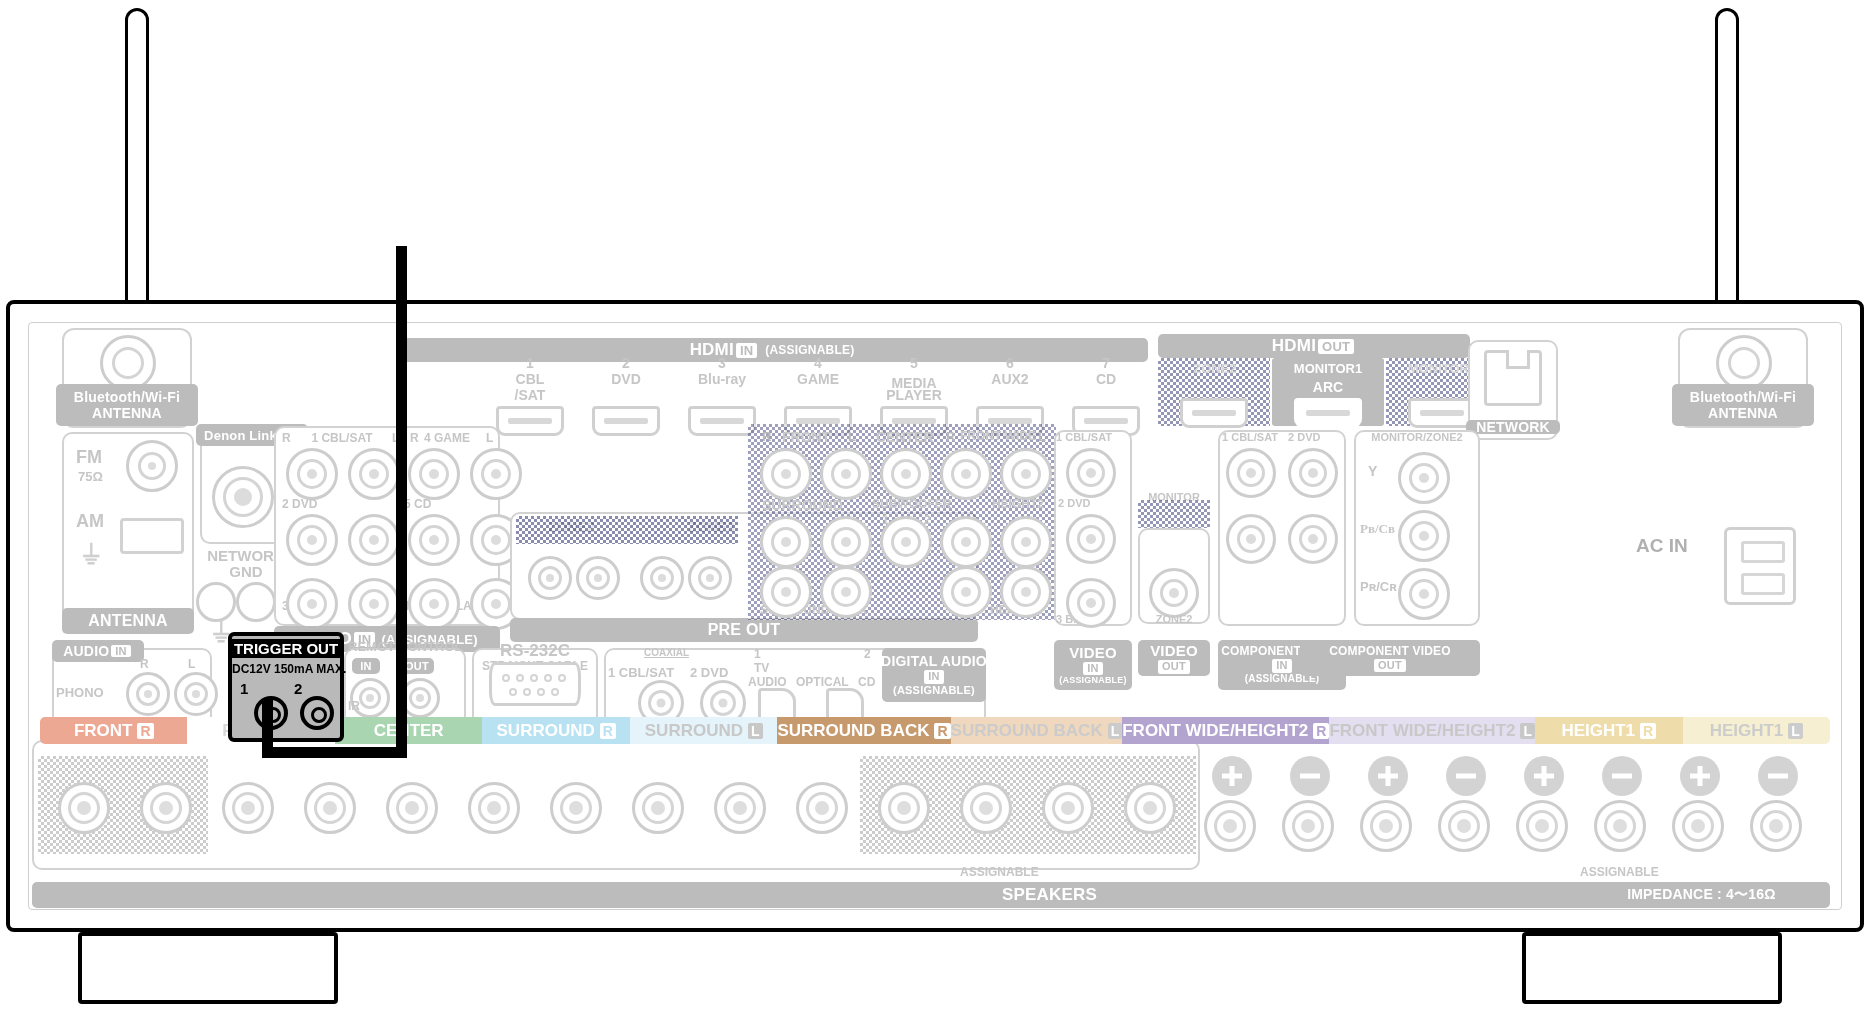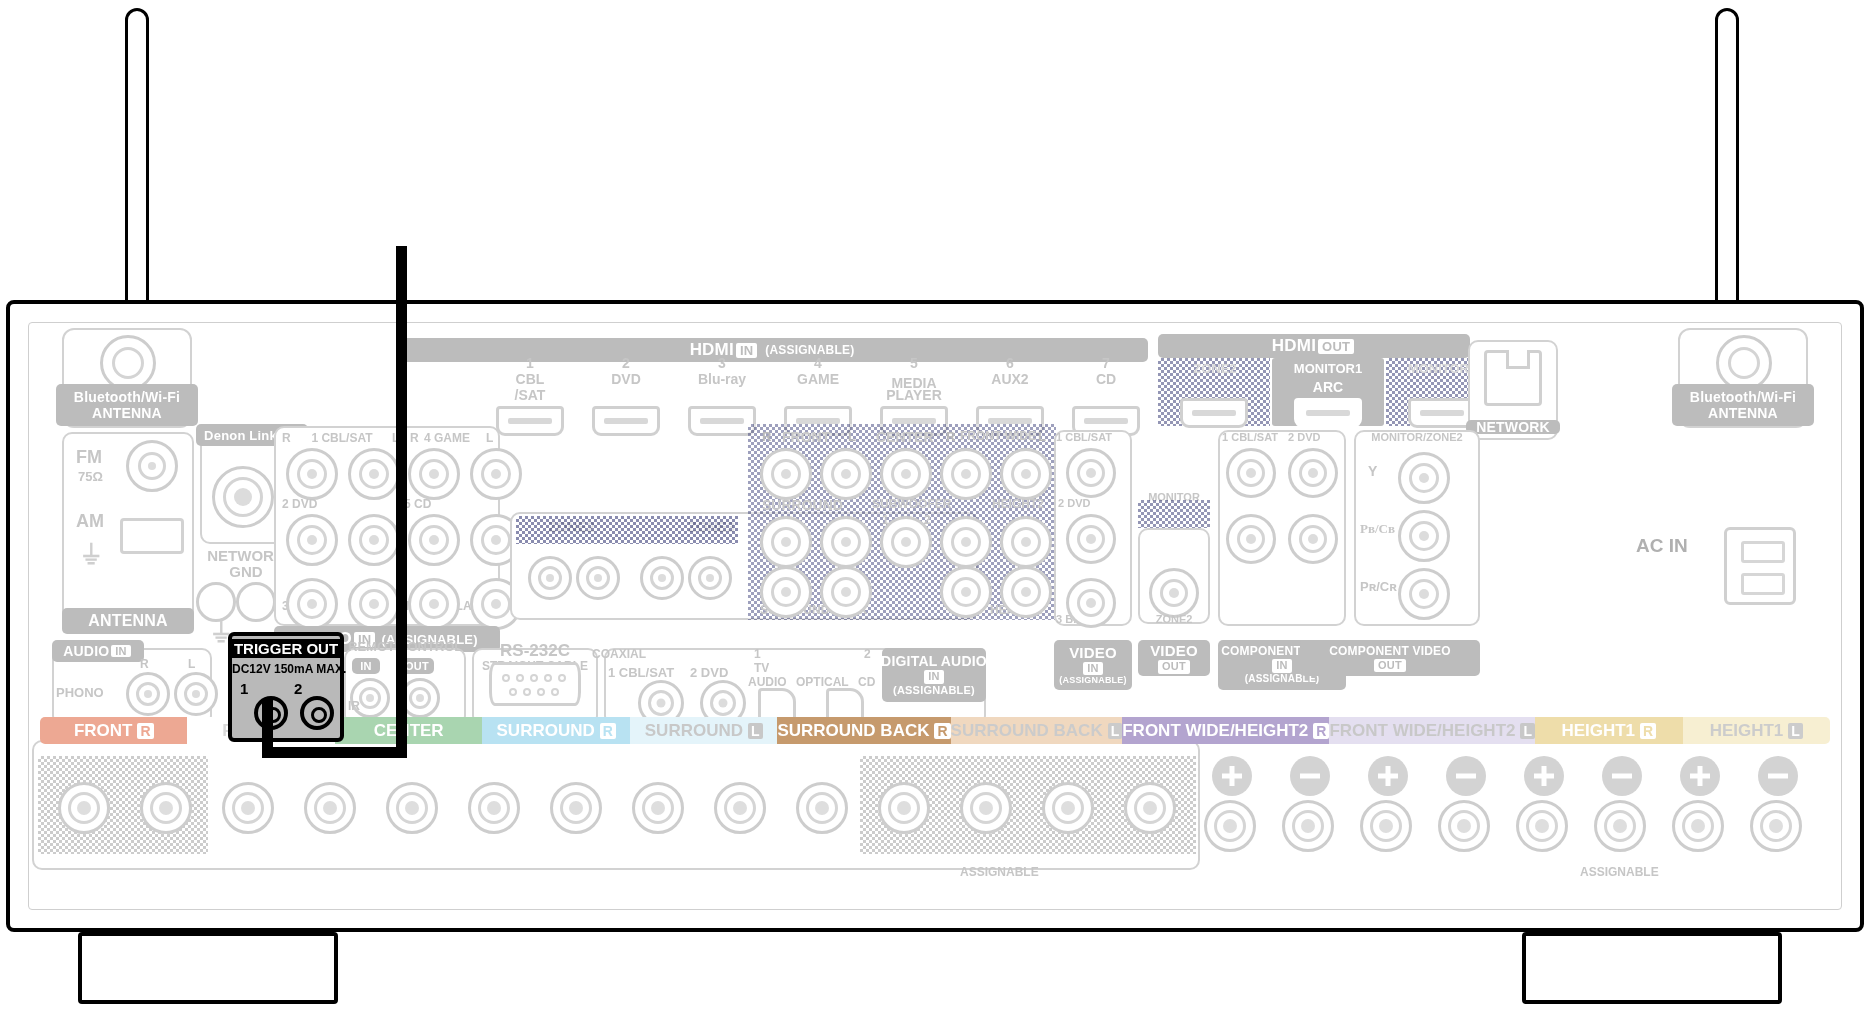--- a/index.html
+++ b/index.html
@@ -603,20 +603,23 @@
   <div class="lbl" style="left:1396px; top:362px; width:92px; font-size:13px; color:#d8d8d8;">MONITOR2</div>
   <div class="hdmi" style="left:1408px; top:398px;"></div>
 
   <div class="grp" style="left:1468px; top:340px; width:90px; height:100px;"></div>
   <div id="net-jack"></div>
   <div class="band" style="left:1466px; top:420px; width:94px; height:14px; font-size:14px;">
     <span>NETWORK</span>
   </div>
 
   <div class="grp" style="left:510px; top:512px; width:468px; height:108px;"></div>
+  <div class="band" style="left:510px; top:618px; width:468px; height:24px; font-size:16px;">
+    <span>PRE OUT</span>
+  </div>
   <div class="lbl" style="left:548px; top:520px; font-size:14px;">ZONE2</div>
   <div class="lbl" style="left:688px; top:520px; font-size:14px;">ZONE3</div>
   <div class="hatch" style="left:516px; top:516px; width:222px; height:28px; opacity:0.55;"></div>
   <div class="rca" style="left:528px; top:556px; width:44px; height:44px;">
       <i style="width:24px;height:24px;"></i>
       <b style="width:8px;height:8px;"></b>
     </div>
   <div class="rca" style="left:576px; top:556px; width:44px; height:44px;">
       <i style="width:24px;height:24px;"></i>
       <b style="width:8px;height:8px;"></b>
@@ -734,21 +737,21 @@
     <div class="pin" style="left:38px; top:9px;"></div>
     <div class="pin" style="left:52px; top:9px;"></div>
     <div class="pin" style="left:66px; top:9px;"></div>
     <div class="pin" style="left:17px; top:23px;"></div>
     <div class="pin" style="left:31px; top:23px;"></div>
     <div class="pin" style="left:45px; top:23px;"></div>
     <div class="pin" style="left:59px; top:23px;"></div>
   </div>
 
   <div class="grp" style="left:604px; top:648px; width:382px; height:78px;"></div>
-  <div class="lbl" style="left:592px; top:648px; font-size:12px;">COAXIAL</div>
+  <div class="lbl" style="left:644px; top:648px; font-size:10px;text-decoration:underline;">COAXIAL</div>
   <div class="lbl" style="left:608px; top:666px; font-size:13px;">1 CBL/SAT</div>
   <div class="rca" style="left:638px; top:680px; width:46px; height:46px;">
       <i style="width:26px;height:26px;"></i>
       <b style="width:9px;height:9px;"></b>
     </div>
   <div class="lbl" style="left:690px; top:666px; font-size:13px;">2 DVD</div>
   <div class="rca" style="left:700px; top:680px; width:46px; height:46px;">
       <i style="width:26px;height:26px;"></i>
       <b style="width:9px;height:9px;"></b>
     </div>
@@ -1030,14 +1033,18 @@
       <b></b>
     </div>
   <div class="post" style="left:1750px; top:800px;">
       <i></i>
       <b></b>
     </div>
 
   <div class="lbl" style="left:960px; top:866px; font-size:12px;">ASSIGNABLE</div>
   <div class="lbl" style="left:1580px; top:866px; font-size:12px;">ASSIGNABLE</div>
 
+  <div class="band" style="left:32px; top:882px; width:1798px; height:26px; font-size:17px; justify-content:flex-start; padding-left:0;">
+    <span style="margin-left:970px;">SPEAKERS</span>
+    <span style="margin-left:530px; font-size:14px;">IMPEDANCE : 4〜16Ω</span>
+  </div>
 
 </div>
 
 </body></html>

